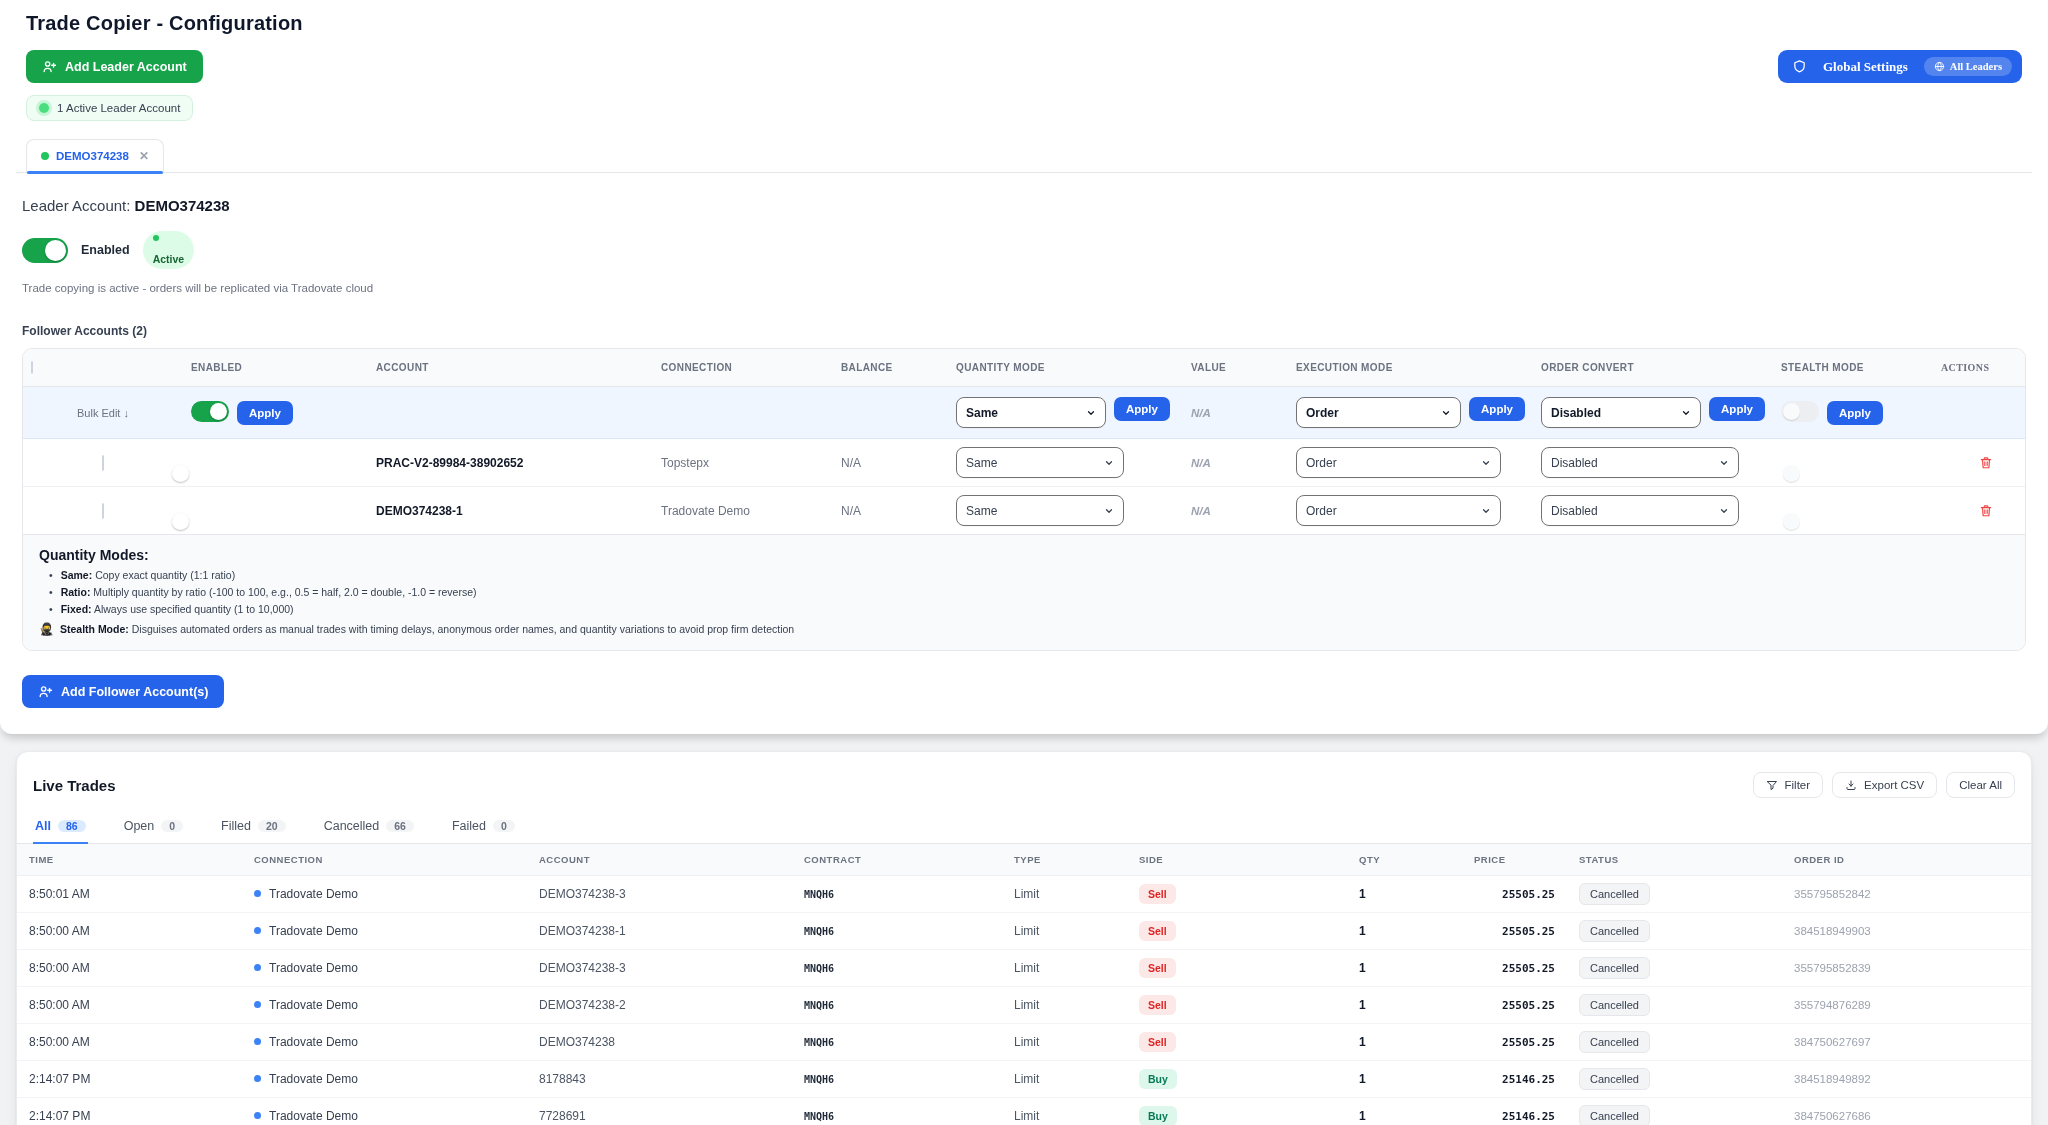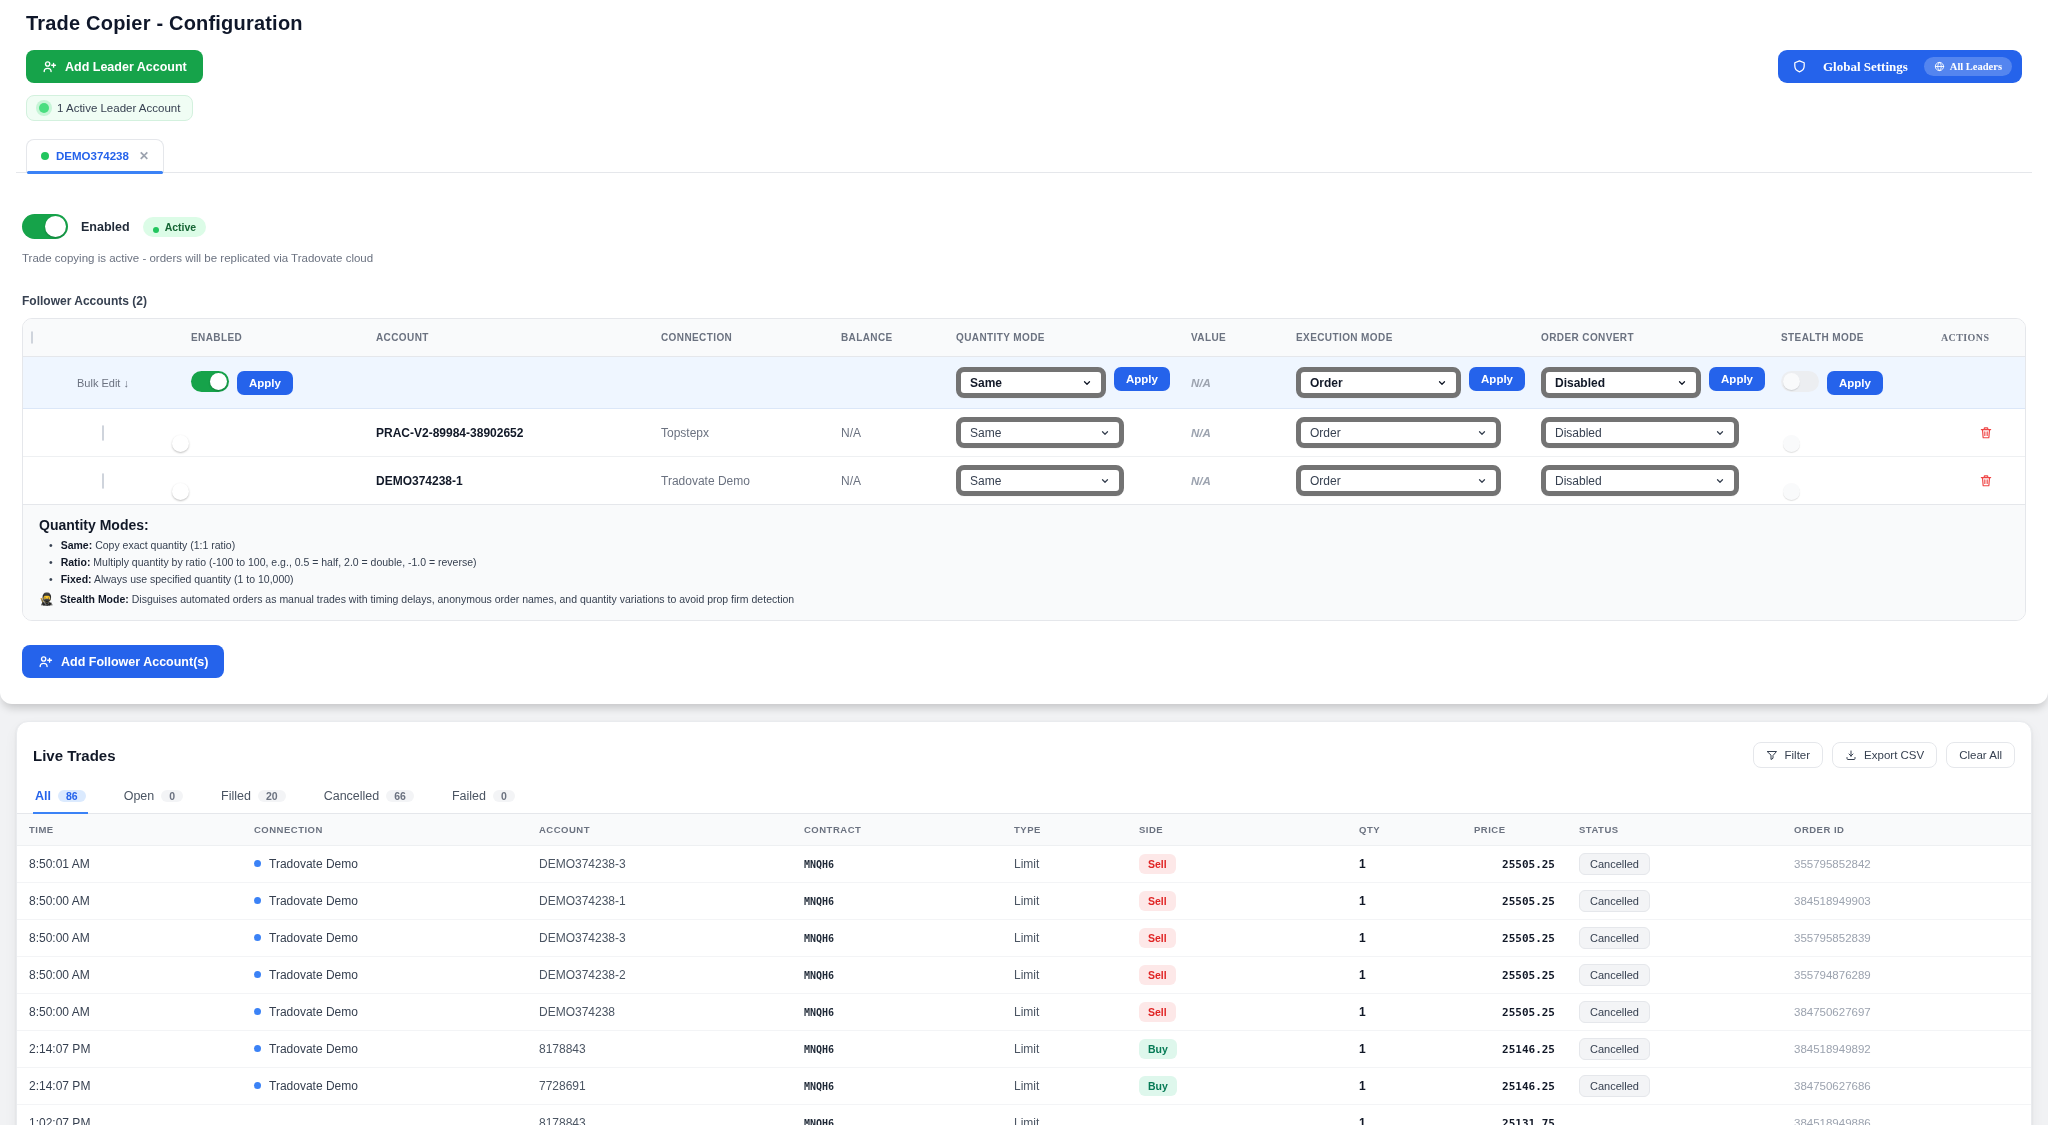--- a/index.html
+++ b/index.html
@@ -63,23 +63,23 @@
   .leader-title b { color:#111827; font-weight:700; }
   .enable-row { display:flex; align-items:center; gap:13px; margin-top:17px; }
   .toggle { position:relative; border-radius:999px; cursor:pointer; flex:0 0 auto; }
   .toggle .knob { position:absolute; top:2px; border-radius:50%; background:#fff; box-shadow:0 1px 2px rgba(0,0,0,.25); }
   .toggle.lg { width:46px; height:25px; } .toggle.lg .knob { width:21px; height:21px; }
   .toggle.sm { width:38px; height:21px; } .toggle.sm .knob { width:17px; height:17px; }
   .toggle.on { background:#16a34a; } .toggle.on .knob { right:2px; }
   .toggle.off { background:#eceef1; } .toggle.off .knob { left:2px; background:#f9fafb; box-shadow:0 1px 1px rgba(0,0,0,.12); }
   .enable-label { font-weight:700; font-size:12.5px; color:#1f2937; }
   .active-pill {
-    display:inline-flex; align-items:flex-end; gap:6px;
+    display:inline-flex; align-items:flex-start; gap:12px;
     background:#dcfce7; color:#166534; font-weight:600; font-size:10.5px;
-    padding:4px 10px; border-radius:999px;
+    padding:4px 10px; border-radius:999px;flex-direction:column;
   }
   .active-pill .dot { width:6px; height:6px; box-shadow:none; background:#22c55e; }
   .copy-note { margin-top:13px; color:#6b7280; font-size:11.5px; }
 
   .followers-title { margin-top:30px; font-size:12px; font-weight:600; color:#374151; }
 
   
   .ftable-wrap { margin-top:10px; border:1px solid #e5e7eb; border-radius:10px; overflow:hidden; }
   table { border-collapse:collapse; width:100%; table-layout:fixed; }
   .ftable th {
@@ -93,21 +93,21 @@
   .fc-check { width:160px; text-align:center; }
   .fc-enabled{ width:185px; } .fc-account{ width:285px; } .fc-conn{ width:180px; }
   .fc-bal{ width:115px; } .fc-qty{ width:235px; } .fc-val{ width:105px; }
   .fc-exec{ width:245px; } .fc-conv{ width:240px; } .fc-stealth{ width:160px; } .fc-act{ width:106px; text-align:center;font-family:Liberation Serif, serif; }
   th.fc-check .checkbox { margin:0 auto; }
   .checkbox { width:16px; height:16px; border:1.5px solid #cfd4dc; border-radius:4px; background:#fff; cursor:pointer; margin:0 auto; }
   .bulk-label { color:#6b7280; font-size:11px; text-align:center; display:block; }
   .cell-flex { display:flex; align-items:flex-start; gap:8px; }
   .select {
     display:flex; align-items:center; justify-content:space-between;
-    background:#fff; border:5px solid #737373; border-radius:8px;
+    background:#fff; border:1px solid #737373; border-radius:8px;
     height:31px; padding:0 9px; font-size:12px; color:#374151; cursor:pointer;
     box-shadow:0 1px 1px rgba(0,0,0,.03); flex:0 1 auto;
   }
   .select.bold { font-weight:700; color:#111827; }
   .select .chev { color:#374151; }
   .w-qty { width:168px; } .w-qty-b { width:150px; }
   .w-exec { width:205px; } .w-exec-b { width:166px; }
   .w-conv { width:198px; } .w-conv-b { width:162px; }
   .btn-apply {
     background:#2563eb; color:#fff; font-weight:700; font-size:11.5px;
@@ -225,20 +225,24 @@
     <div class="tabbar">
       <div class="tab active">
         <span class="dot small"></span>
         <span>DEMO374238</span>
         <span class="tab-close">✕</span>
       </div>
     </div>
   </div>
 
   <div class="config">
+    <div class="leader-title">
+      <span>Leader Account:</span>
+      <b>DEMO374238</b>
+    </div>
 
     <div class="enable-row">
       <span class="toggle lg on">
           <span class="knob"></span>
         </span>
       <span class="enable-label">Enabled</span>
       <span class="active-pill">
         <span class="dot"></span>
         <span>Active</span>
       </span>

